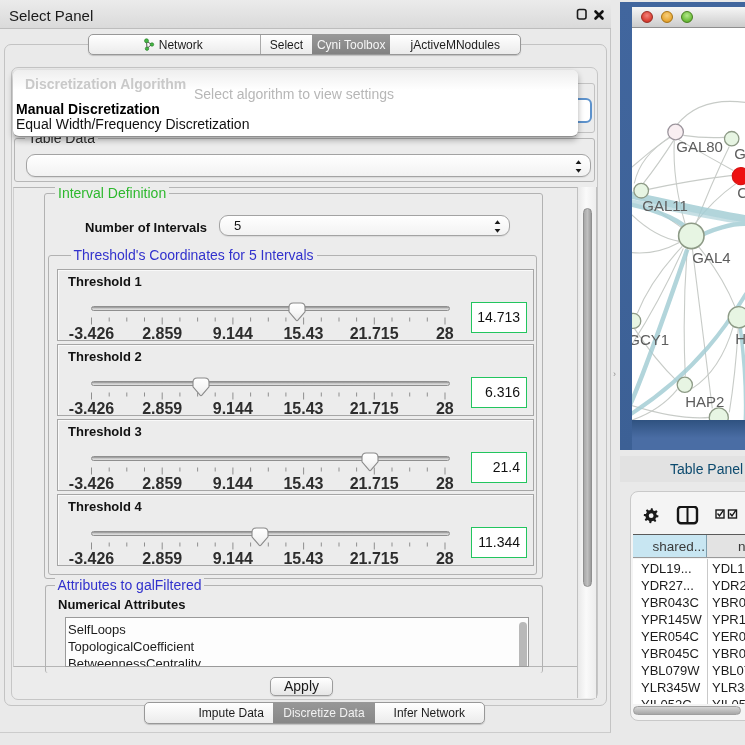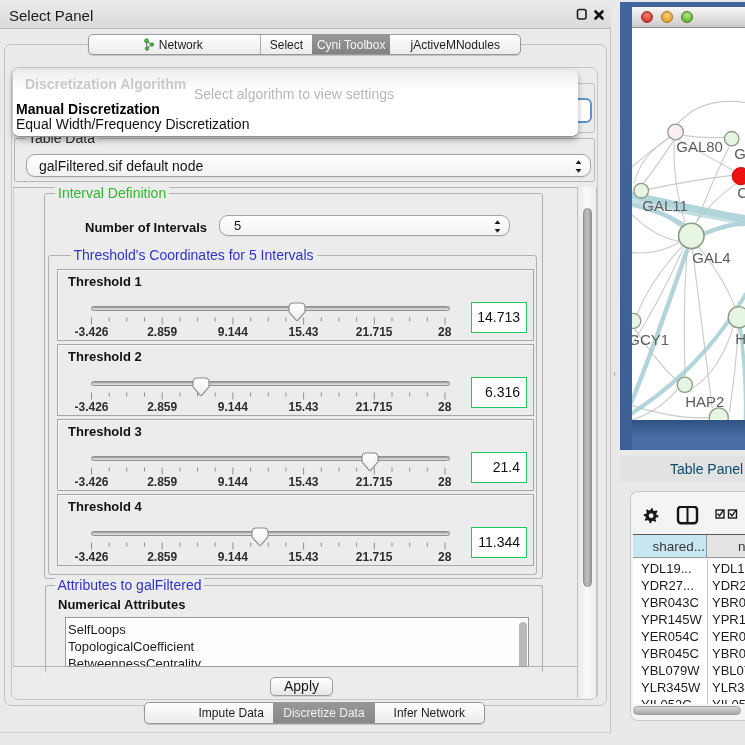--- a/index.html
+++ b/index.html
@@ -3,21 +3,21 @@
 *{margin:0;padding:0;box-sizing:border-box;}
 html,body{width:745px;height:745px;background:#e9e9e9;font-family:"Liberation Sans",sans-serif;overflow:hidden;}
 #root{position:relative;width:745px;height:745px;}
 .abs{position:absolute;}
 .group{position:absolute;border:1px solid #b0b0b0;border-radius:3px;}
 .gtitle{position:absolute;top:-8.5px;font-size:14px;line-height:14px;background:#ececec;padding:0 3px;white-space:nowrap;}
 .thbox{position:absolute;left:57px;width:477px;height:72px;border:1px solid #a6a6a6;background:#ececec;box-shadow:inset 1px 1px 0 rgba(255,255,255,.7);}
 .thtitle{position:absolute;font-size:13px;font-weight:bold;color:#111;}
 .track{position:absolute;height:5px;border:1px solid #8f8f8f;border-radius:3px;background:linear-gradient(#8d8d8d,#c6c6c6 45%,#e4e4e4);}
 .vbox{position:absolute;left:470px;width:56px;height:31px;background:#fff;border:1px solid #22c55e;font-size:14px;color:#111;text-align:right;line-height:29px;padding-right:6px;}
-.ticklbl{position:absolute;width:60px;margin-left:-30px;text-align:center;font-size:12px;font-weight:bold;color:#2d2d2d;}
+.ticklbl{position:absolute;width:60px;margin-left:-30px;text-align:center;font-size:16px;font-weight:bold;color:#2d2d2d;}
 .combo{position:absolute;background:linear-gradient(#ffffff,#f2f2f2);border:1px solid #a3a3a3;border-radius:9px;font-size:13px;color:#151515;box-shadow:0 1px 1px rgba(0,0,0,.08);}
 .seg{position:absolute;display:flex;border:1px solid #989898;border-radius:5px;background:linear-gradient(#ffffff,#ebebeb);box-shadow:0 1px 1px rgba(0,0,0,.18);overflow:hidden;font-size:12px;color:#1c1c1c;padding-left:44px;}
 .seg>div{display:flex;align-items:center;justify-content:center;white-space:nowrap;}
 .seg .sep{border-left:1px solid #a9a9a9;}
 .row{height:17px;line-height:17px;font-size:13px;color:#1c1c1c;white-space:nowrap;}
 </style></head>
 <body>
 <div id="root">
 
 <div class="abs" style="left:0;top:0;width:611px;height:733px;background:#eaeaea;border-right:1px solid #c4c4c4;border-bottom:1px solid #cccccc;"></div>
@@ -51,21 +51,20 @@
 <div class="group" style="left:14px;top:83px;width:581px;height:50px;border-color:#c2c2c2;">
  <span class="gtitle" style="left:10px;font-weight:bold;color:#c6c6c6;background:transparent;">Discretization Algorithm</span>
 </div>
 
 <div class="abs" style="left:556px;top:98px;width:36px;height:25px;border:2.5px solid #5d92cc;border-radius:6px;background:#fff;"></div>
 
 <div class="group" style="left:14px;top:138px;width:581px;height:44px;border-color:#b6b6b6;">
  <span class="gtitle" style="left:10px;color:#2a2a2a;background:#ebebeb;">Table Data</span>
 </div>
 <div class="combo" style="left:26px;top:154px;width:565px;height:23px;">
- <div style="position:absolute;left:12px;top:3px;font-size:14px;">galFiltered.sif default node</div>
  <svg style="position:absolute;right:7px;top:4px;" width="9" height="15" viewBox="0 0 9 15">
         <path d="M4.5 1.2 L7.4 5 L1.6 5 Z" fill="#1a1a1a"></path>
         <path d="M4.5 13.8 L7.4 10 L1.6 10 Z" fill="#1a1a1a"></path>
       </svg>
 </div>
 
 <div class="abs" style="left:13px;top:186.5px;width:564px;height:480px;background:#ececec;border-top:1px solid #b5b5b5;border-bottom:1px solid #b5b5b5;border-left:1px solid #cfcfcf;"></div>
 
 <div class="group" style="left:44px;top:193px;width:499px;height:386px;border-color:#b2b2b2;">
  <span class="gtitle" style="left:10px;color:#2eb82e;">Interval Definition</span>

